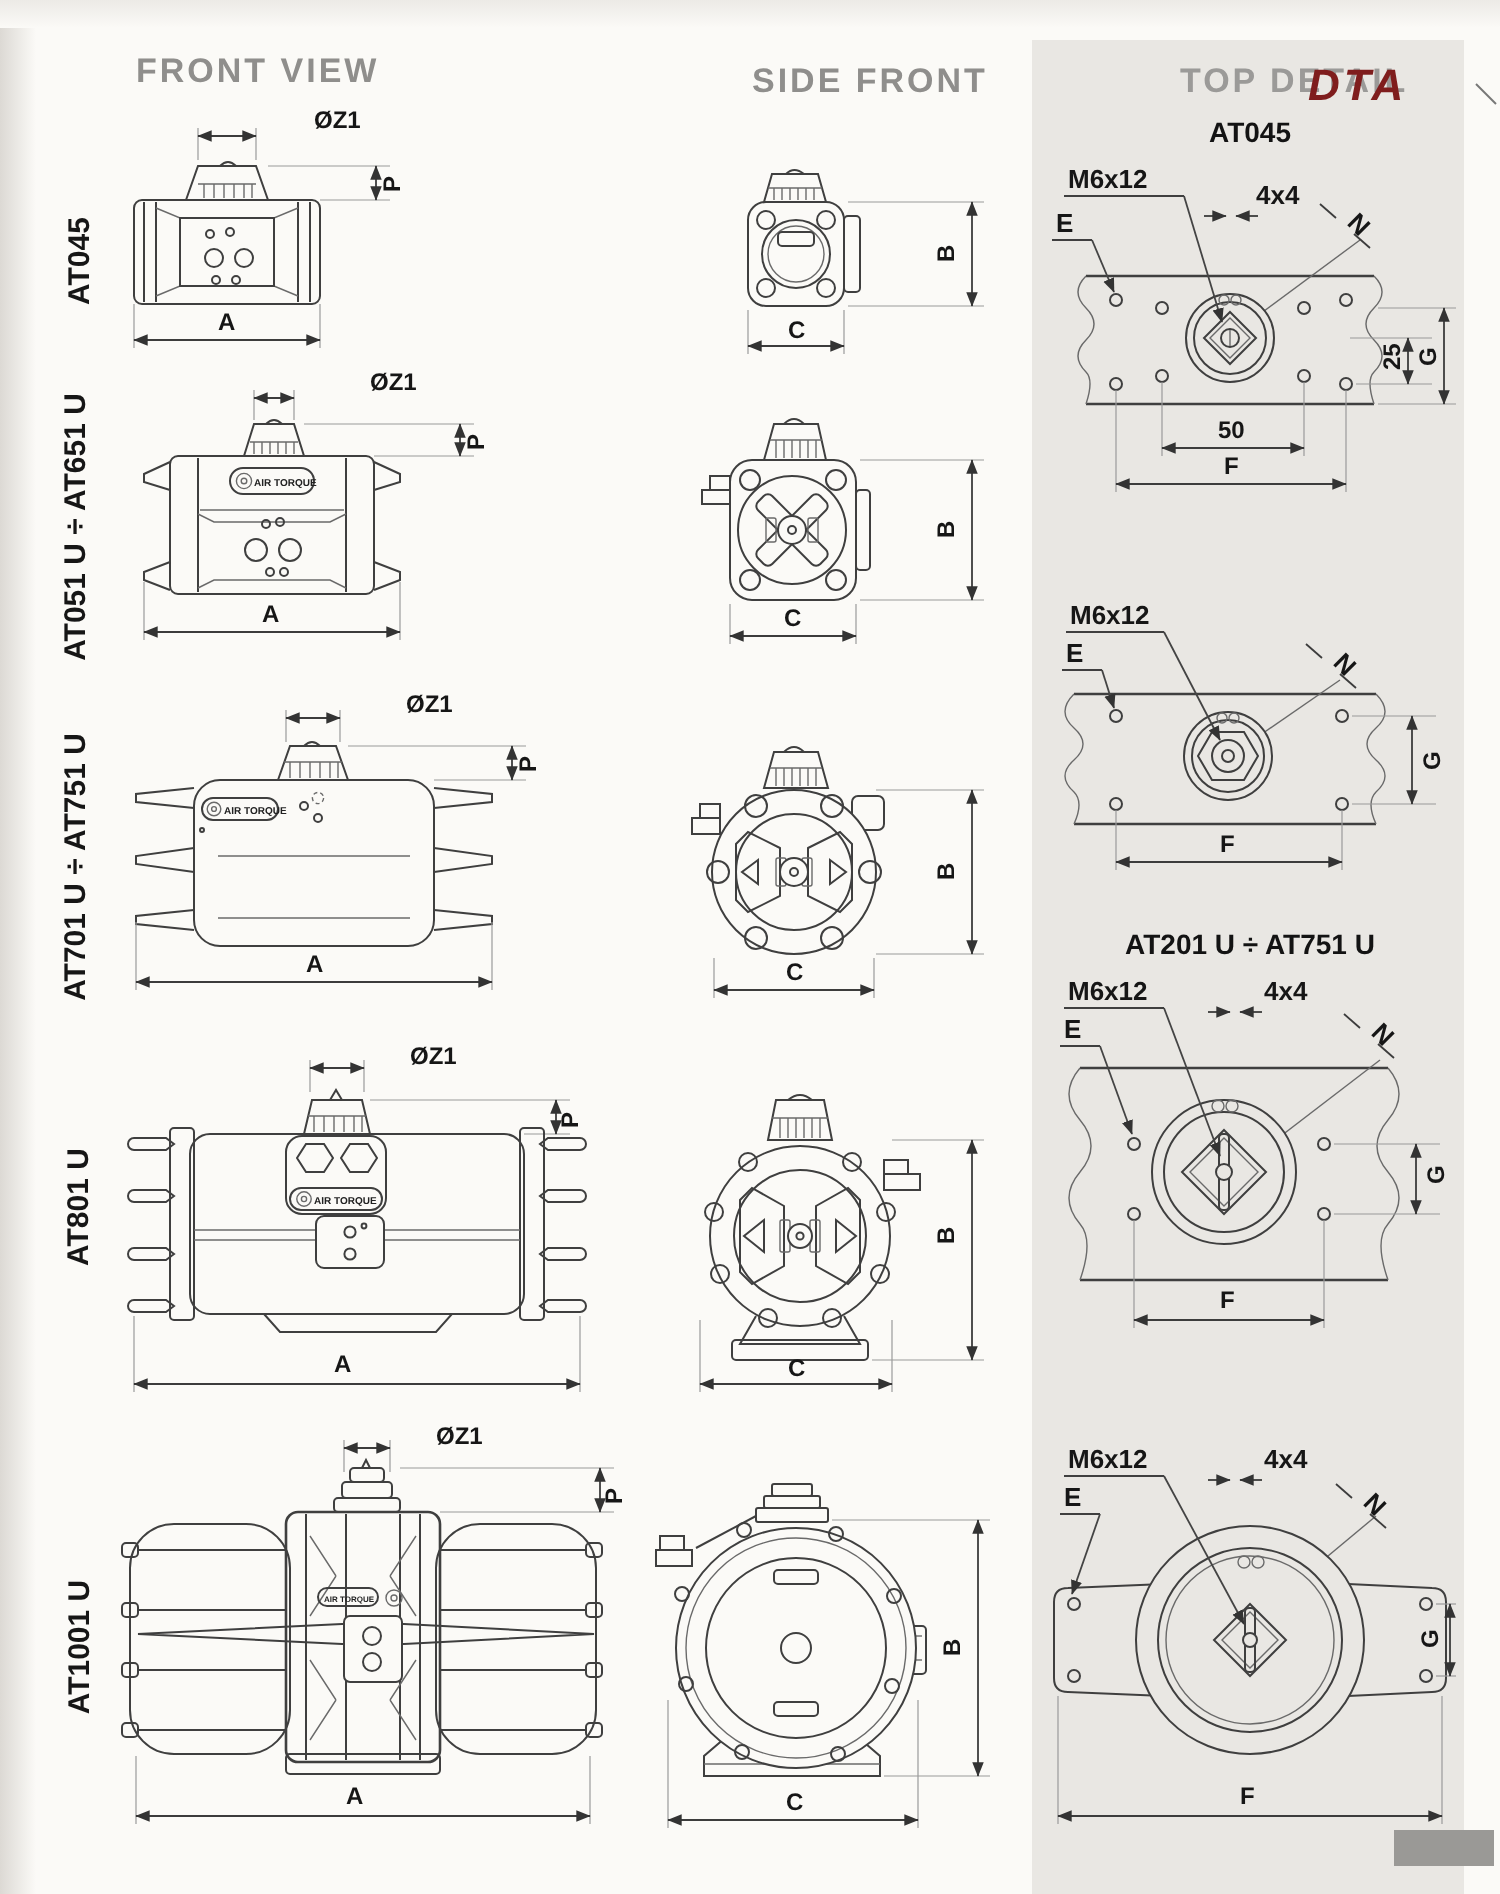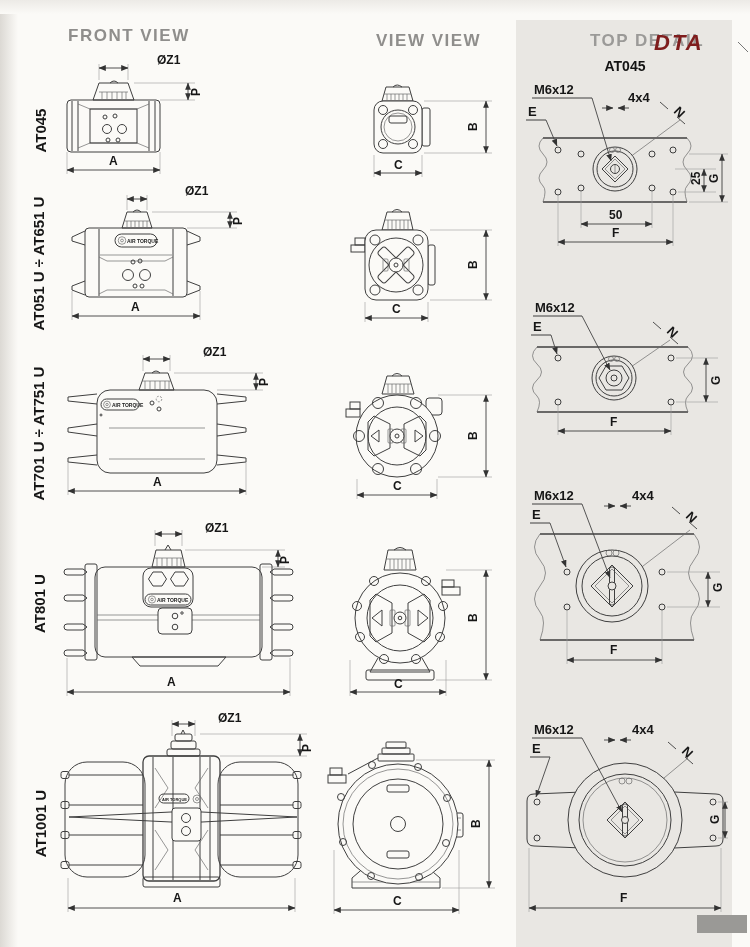--- a/index.html
+++ b/index.html
@@ -37,21 +37,21 @@
 
 <svg width="0" height="0" style="position:absolute">
       <defs>
 <marker id="ah" viewBox="0 0 10 10" refX="9.5" refY="5" markerWidth="8" markerHeight="8" orient="auto-start-reverse">
           <path d="M0,1L10,5L0,9z" fill="#333"></path>
         </marker>
 </defs>
     </svg>
 
 <div class="col-header" style="left:68px;top:26px;">FRONT VIEW</div>
-<div class="col-header" style="left:376px;top:31px;">VIEW VIEW</div>
+<div class="col-header" style="left:376px;top:31px;">SIDE FRONT</div>
 <div class="col-header" style="left:566px;top:31px;color:#9b9a98;margin-left:24px;">TOP DETAIL</div>
 <div class="watermark" style="left:654px;top:30px;">DTA</div>
 <svg class="corner-tick">
       <line x1="2" y1="2" x2="12" y2="12" stroke="#777" stroke-width="1"></line>
     </svg>
 
 <div class="row-label" style="left:10px;top:122px;width:60px;">AT045</div>
 <div class="row-label" style="left:-37px;top:255px;width:150px;">AT051 U ÷ AT651 U</div>
 <div class="row-label" style="left:-37px;top:425px;width:150px;">AT701 U ÷ AT751 U</div>
 <div class="row-label" style="left:-3px;top:595px;width:85px;">AT801 U</div>
@@ -555,20 +555,21 @@
   <line class="ext" x1="156" y1="73" x2="198" y2="73"></line>
       <line class="ext" x1="156" y1="117" x2="198" y2="117"></line>
   <line class="dim" x1="186" y1="73" x2="186" y2="117" marker-start="url(#ah)" marker-end="url(#ah)"></line>
   <text class="t" x="200" y="100" transform="rotate(-90 200 100)">G</text>
   <line class="ext" x1="38" y1="120" x2="38" y2="150"></line>
       <line class="ext" x1="151" y1="120" x2="151" y2="150"></line>
   <line class="dim" x1="38" y1="146" x2="151" y2="146" marker-start="url(#ah)" marker-end="url(#ah)"></line>
   <text class="t" x="90" y="141">F</text>
 </svg>
 
+<div class="td-title" style="left:520px;top:464px;">AT201 U ÷ AT751 U</div>
 <svg style="left:520px;top:482px;" width="212" height="200">
   <line class="s2" x1="20" y1="52" x2="174" y2="52"></line>
       <line class="s2" x1="20" y1="158" x2="174" y2="158"></line>
   <path class="thin" d="M20,52 q-11,13 0,26 q11,13 0,26 q-11,13 0,26 q7,8 0,28"></path>
   <path class="thin" d="M174,52 q11,13 0,26 q-11,13 0,26 q11,13 0,26 q-7,8 0,28"></path>
   <circle class="s" cx="47" cy="90" r="3"></circle>
       <circle class="s" cx="142" cy="90" r="3"></circle>
       <circle class="s" cx="47" cy="125" r="3"></circle>
       <circle class="s" cx="142" cy="125" r="3"></circle>
   <line class="thin" x1="170" y1="48" x2="110" y2="94"></line>

